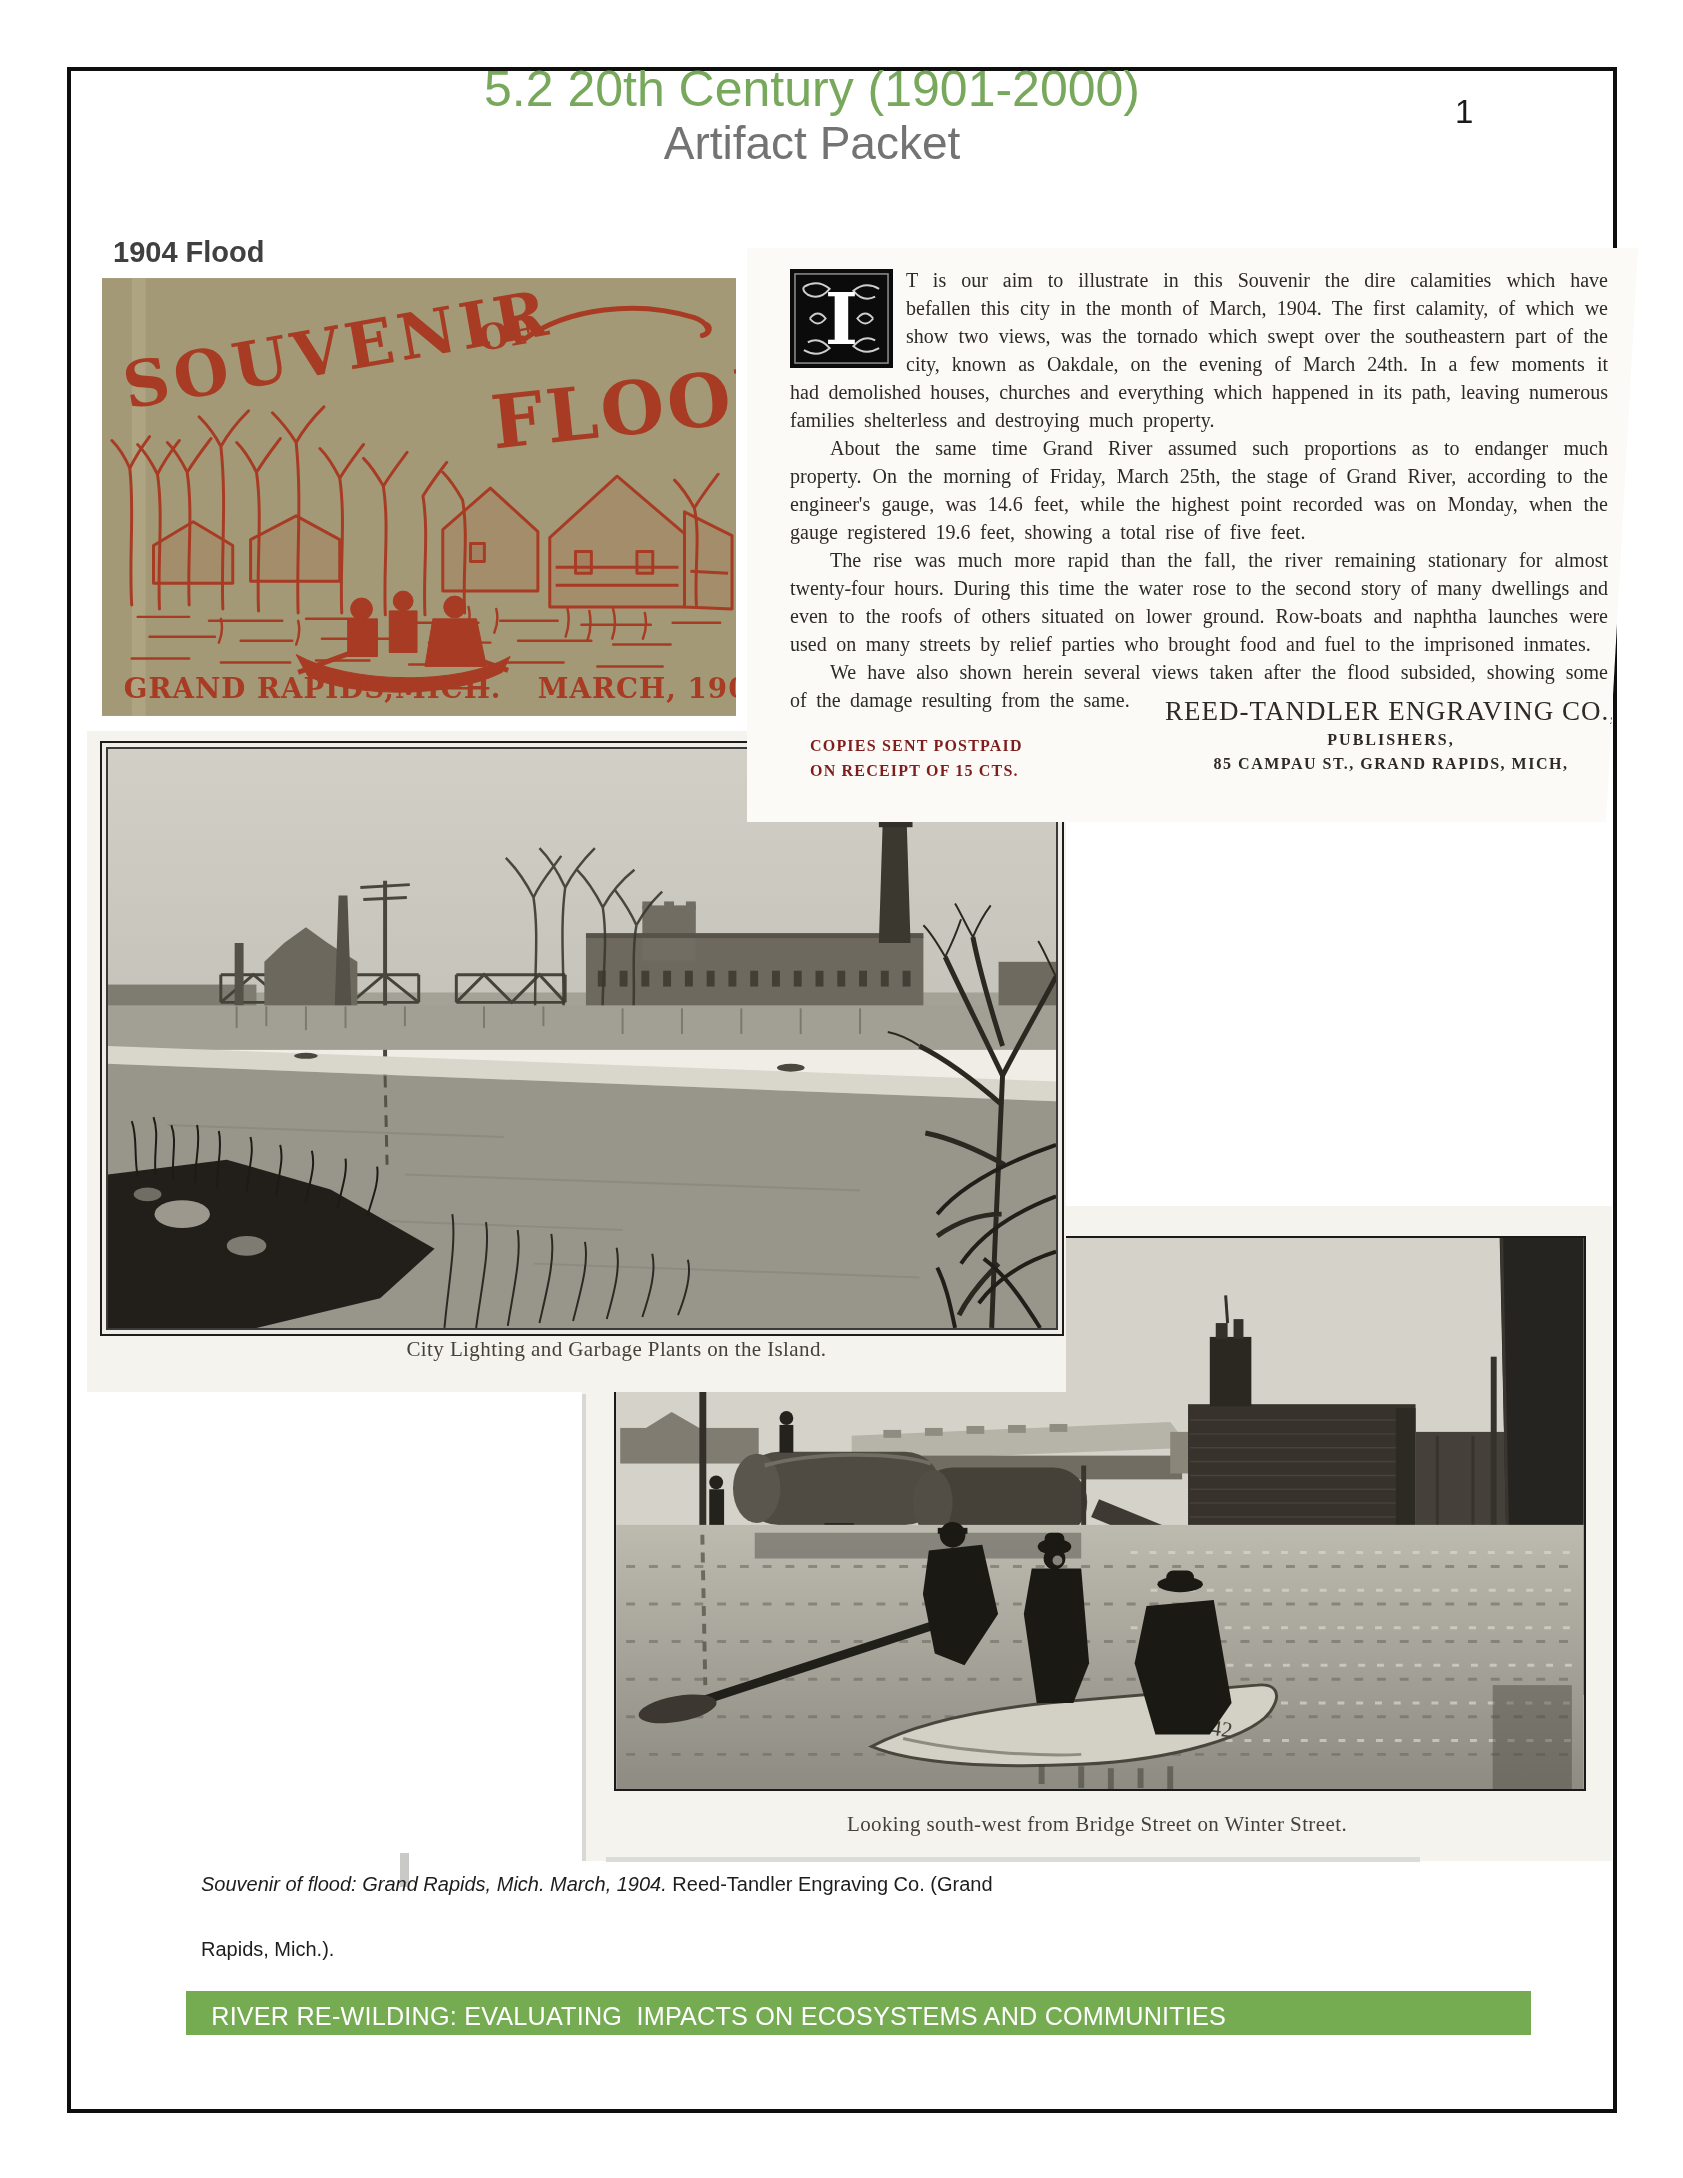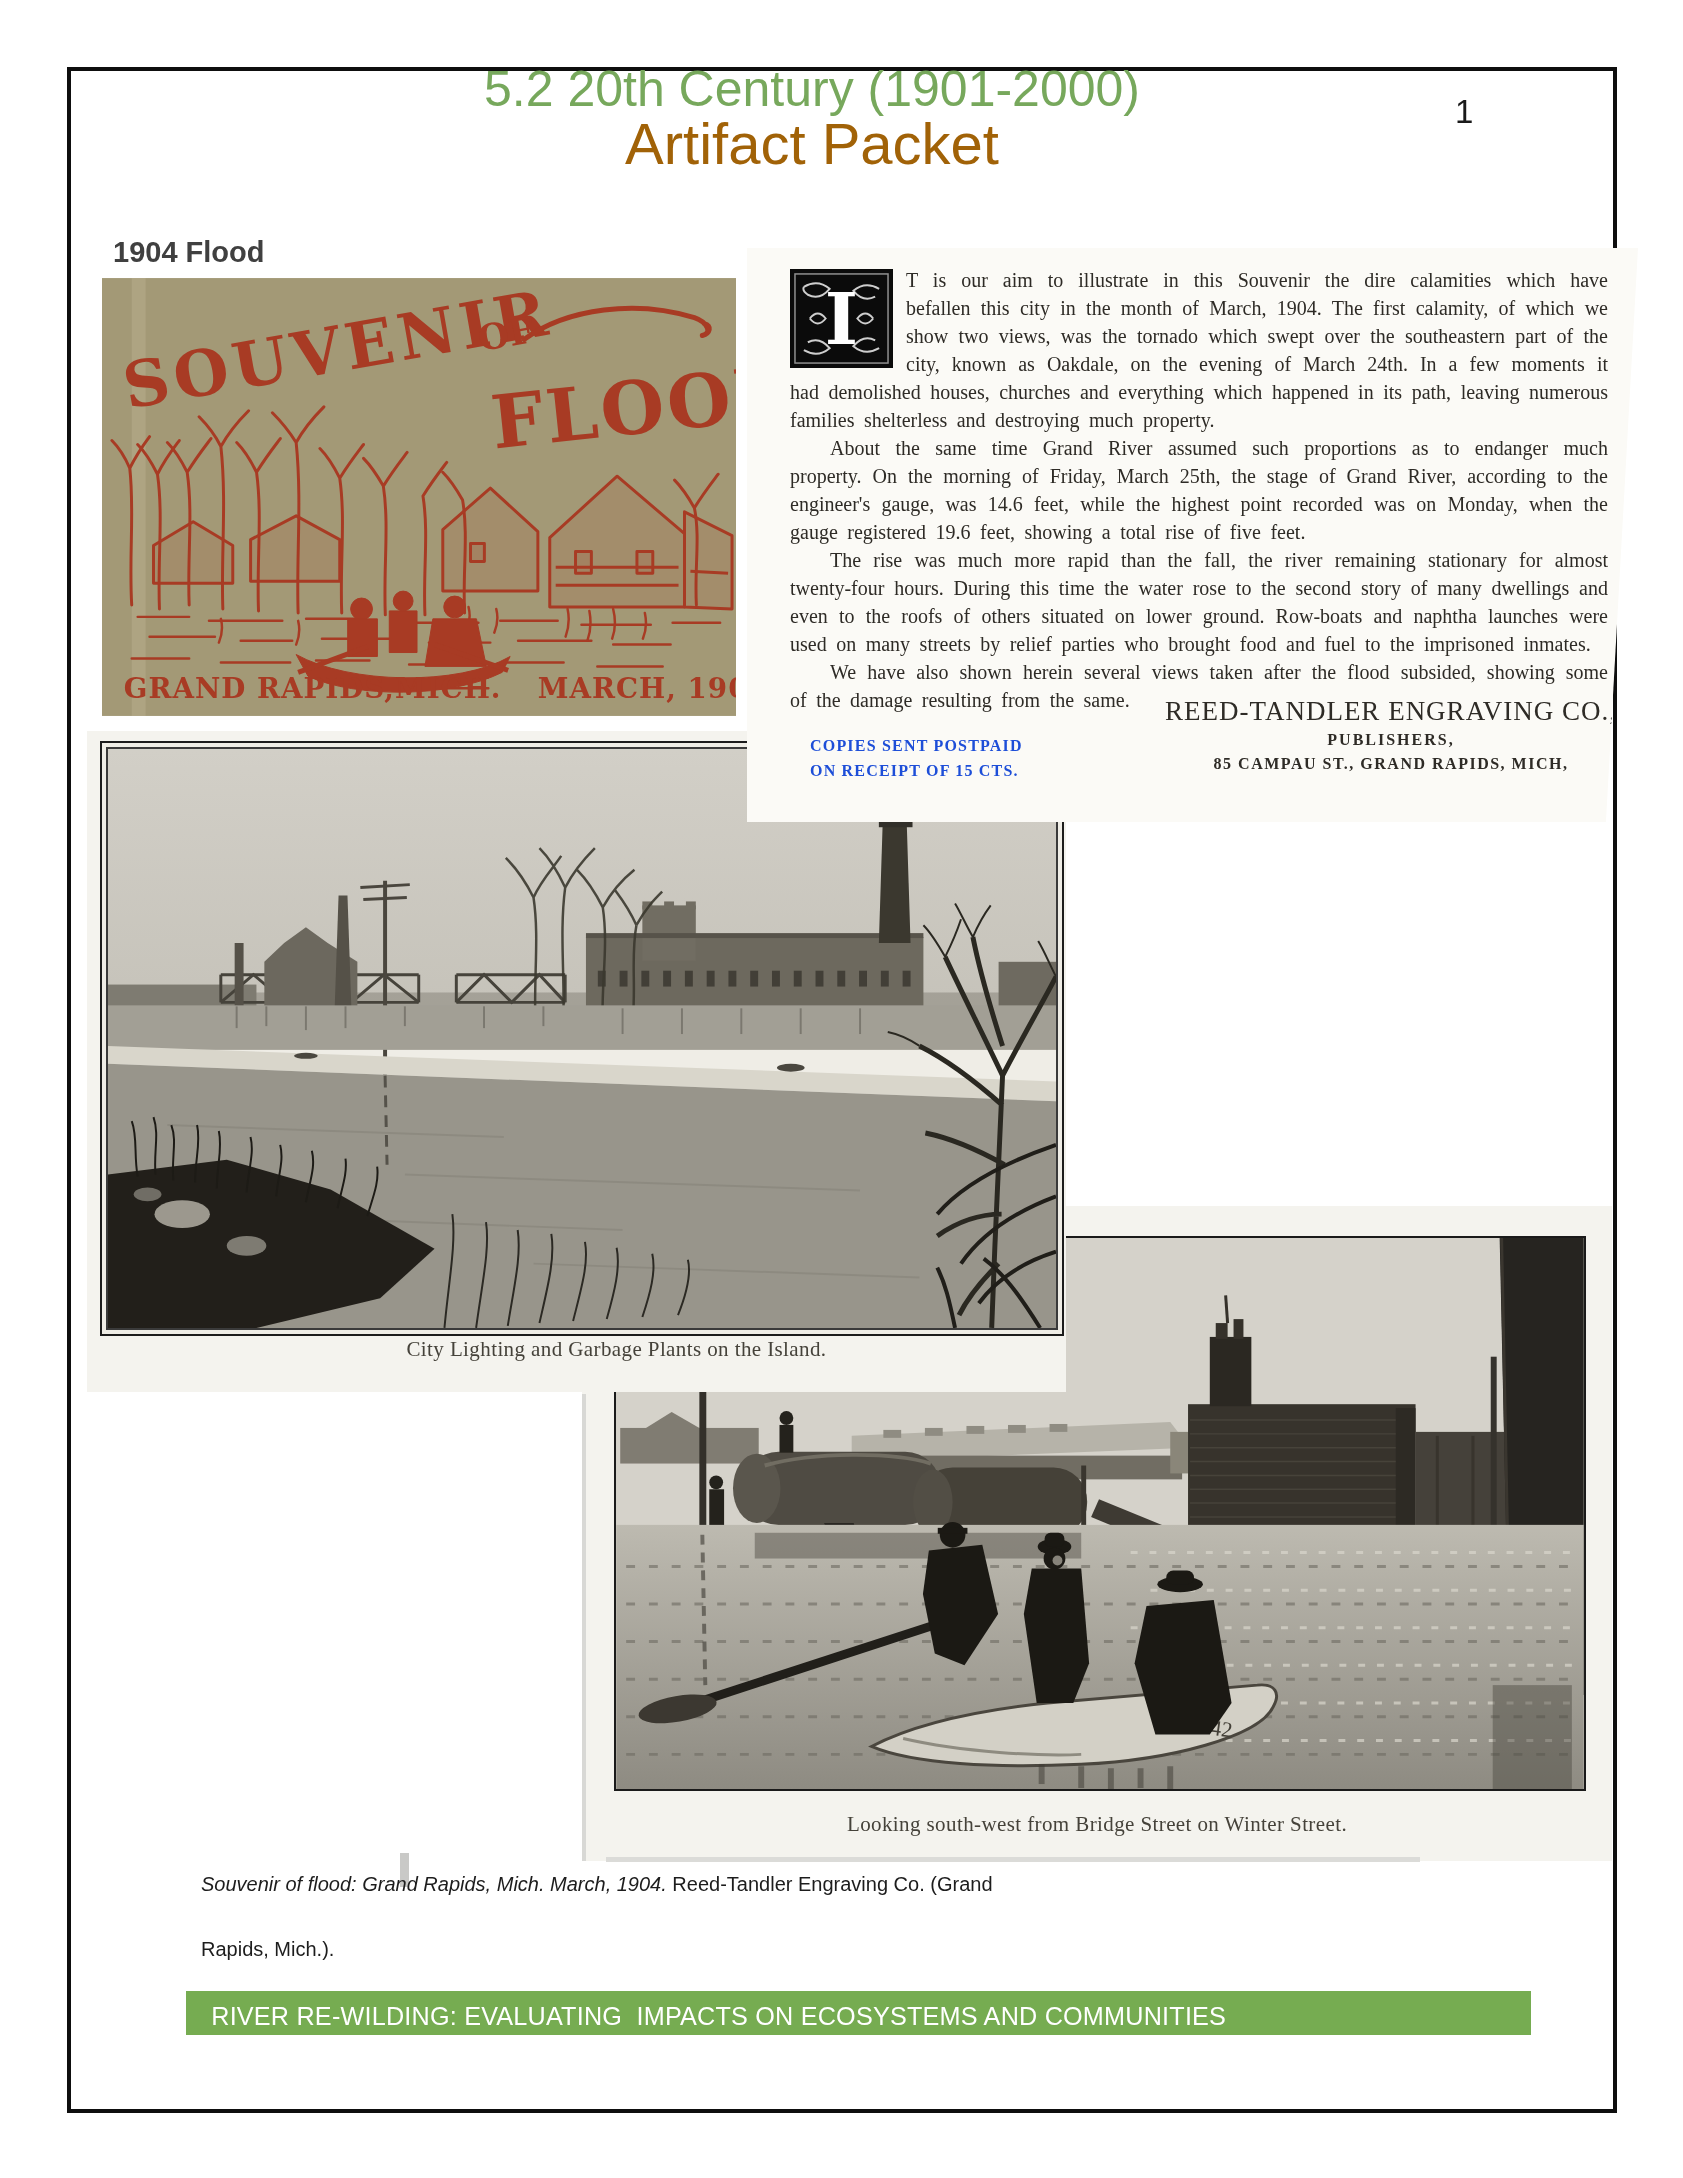--- a/index.html
+++ b/index.html
@@ -2,40 +2,40 @@
 <html><head>
 <meta charset="utf-8">
 <style>
   html,body{margin:0;padding:0;background:#ffffff;}
   #stage{position:relative;width:1683px;height:2178px;background:#ffffff;overflow:hidden;
          font-family:"Liberation Sans",sans-serif;}
   .abs{position:absolute;}
   .page-border{left:67px;top:67px;width:1542px;height:2038px;border:4px solid #0e0e0e;z-index:1;}
   .hdr{left:99px;top:61px;width:1426px;text-align:center;z-index:2;}
   .hdr .t1{font-size:50px;line-height:57px;color:#77a85c;}
-  .hdr .t2{font-size:58px;line-height:51px;color:#a16207;}
+  .hdr .t2{font-size:46px;line-height:51px;color:#737373;}
   .pagenum{left:1455px;top:93px;font-size:33px;color:#1a1a1a;z-index:2;}
   .seclabel{left:113px;top:236px;font-size:29px;color:#404040;z-index:2;font-weight:bold;}
   .card{background:#f4f3ee;}
   .card2{left:582px;top:1206px;width:1030px;height:655px;z-index:3;}
   .card1{left:87px;top:731px;width:979px;height:661px;z-index:4;}
   .textcard{left:747px;top:248px;width:891px;height:574px;background:#fbfaf6;z-index:5;
             clip-path:polygon(0 0,100% 0,96.4% 100%,0 100%);}
   .frame1{left:13px;top:10px;border:2px solid #1c1c1c;padding:4px;background:#efede6;}
   .frame1 svg{display:block;border:2px solid #3a3a3a;}
   .photo2frame{left:32px;top:30px;border:2px solid #1a1a1a;background:#cfccc4;}
   .photo2frame svg{display:block;}
   .capt{width:100%;text-align:center;font-family:"Liberation Serif",serif;font-size:21px;
         color:#45423a;letter-spacing:0.4px;}
   .bodytext{left:43px;top:18px;width:818px;font-family:"Liberation Serif",serif;
             font-size:20px;line-height:28px;word-spacing:4.5px;text-align:justify;color:#2e2b26;}
   .bodytext p{margin:0;text-indent:40px;}
   .bodytext p.first{text-indent:0;}
   .dropcap{float:left;width:103px;height:99px;margin:3px 13px 3px 0;background:#0b0b0b;}
-  .smallcaps{font-family:"Liberation Serif",serif;font-weight:700;color:#1d4ed8;}
+  .smallcaps{font-family:"Liberation Serif",serif;font-weight:700;color:#7f1d1d;}
   .copies{left:63px;top:485px;font-size:16px;line-height:25px;letter-spacing:1.2px;}
   .pubblock{left:337px;top:447px;width:614px;text-align:center;font-family:"Liberation Serif",serif;color:#2e2b26;}
   .pubblock .l1{font-size:27px;line-height:33px;letter-spacing:1px;}
   .pubblock .l2{font-size:16px;line-height:24px;letter-spacing:2px;font-weight:700;}
   .pubblock .l3{font-size:16px;line-height:24px;letter-spacing:1.5px;font-weight:700;}
   .cite{left:201px;width:1287px;font-size:20px;color:#1d1d1d;z-index:6;}
   .cite .it{font-style:italic;}
   .greenbar{left:186px;top:1991px;width:1345px;height:44px;background:#76ac51;z-index:6;}
   .greenbar span{display:inline-block;padding-left:26px;font-size:26px;line-height:50px;color:#ffffff;
                  letter-spacing:0.2px;transform:scaleX(.97);transform-origin:left center;white-space:pre;}

